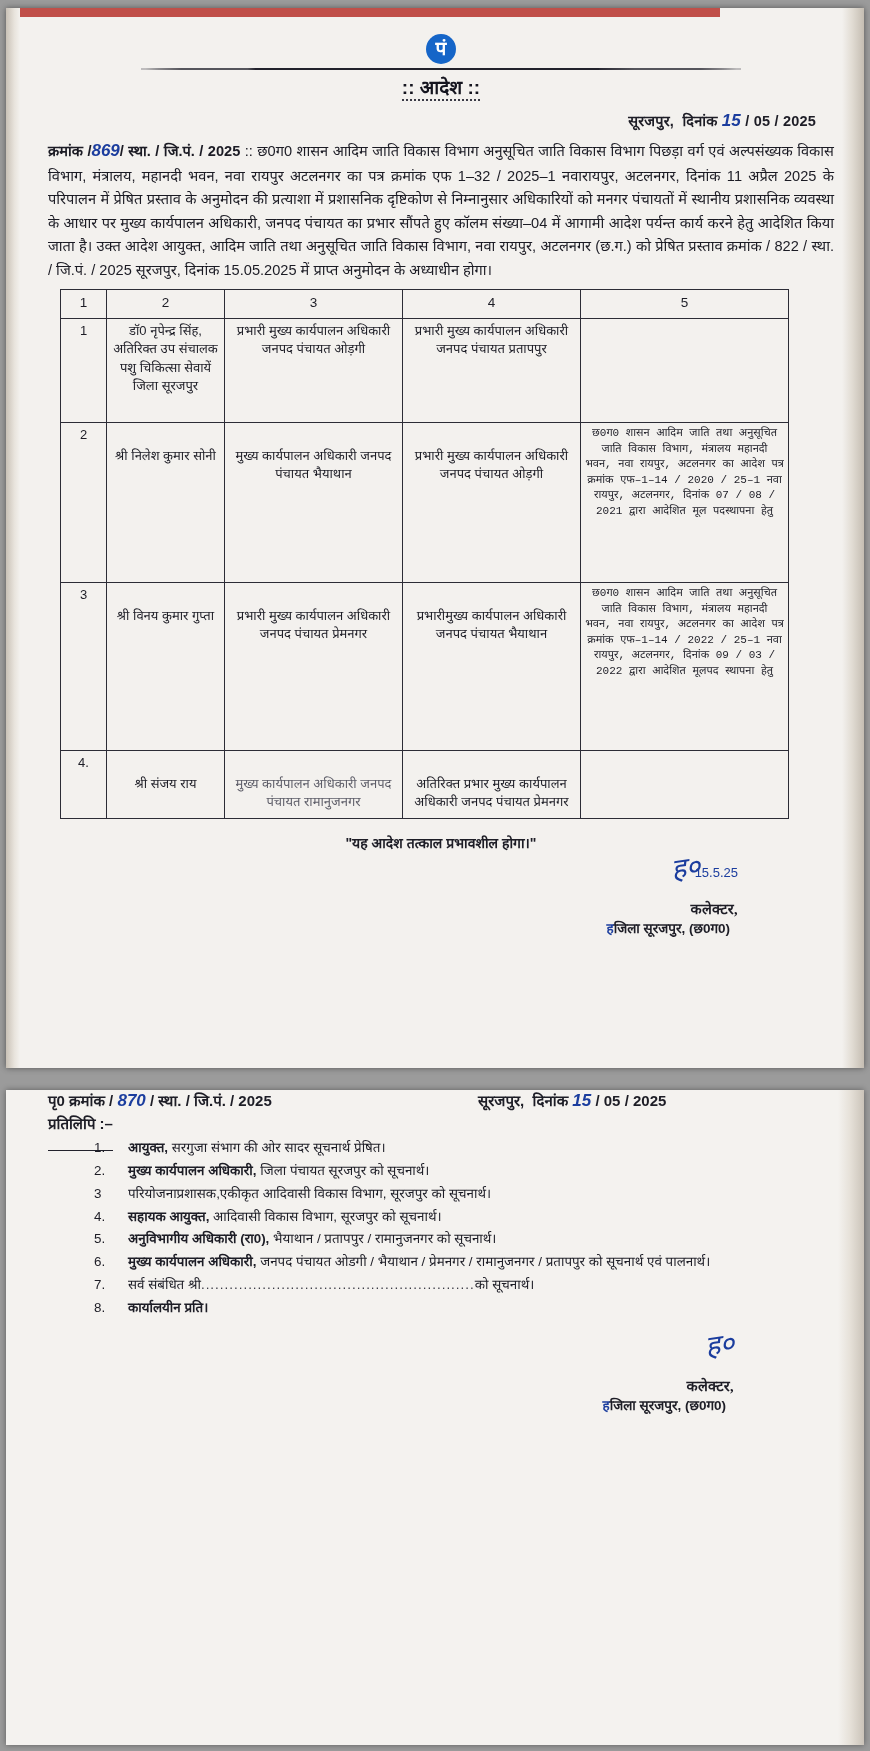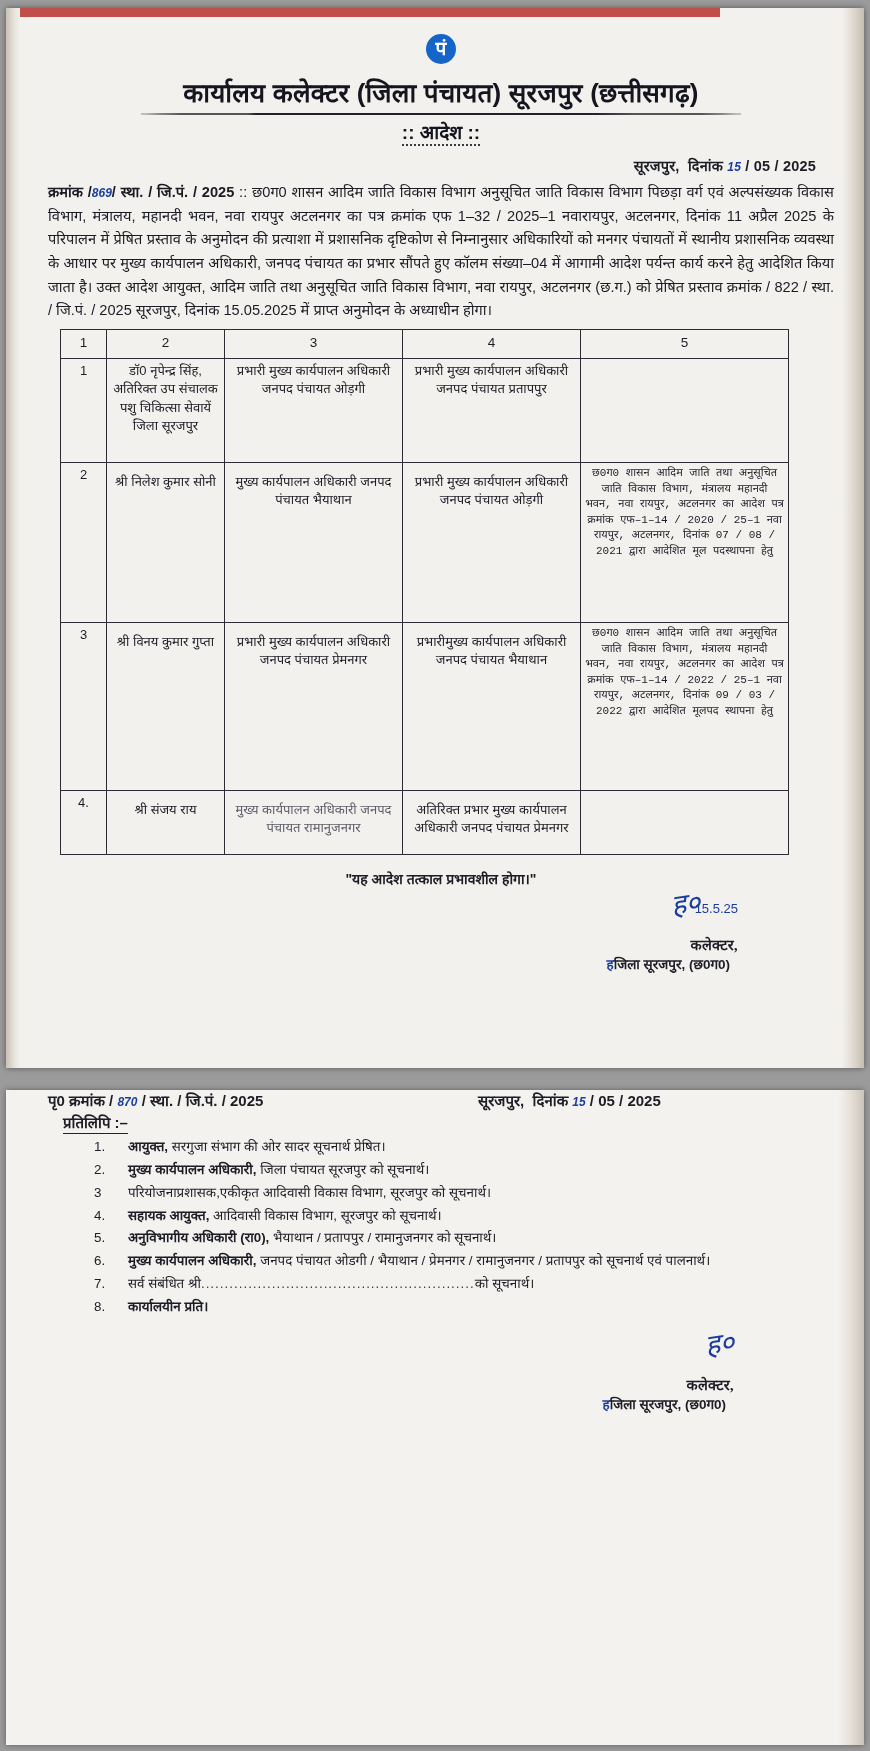--- a/index.html
+++ b/index.html
@@ -112,21 +112,21 @@
   }
   .order-word span { border-bottom: 2px dotted #3a3a45; padding-bottom: 1px;}
 
   .place-date {
     text-align: right;
     font-size: 14.5px;
     font-weight: bold;
     margin: 10px 18px 0 0;
     letter-spacing:.2px;
   }
-  .hand { color:#1b3d9e; font-style: italic; font-size: 12px; font-weight:bold; }
+  .hand { color:#1b3d9e; font-style: italic; font-size: 17px; font-weight:bold; }
 
   
   .para {
     font-size: 14.6px;
     line-height: 1.62;
     text-align: justify;
     margin-top: 6px;
     color: #1b1b24;
   }
   .para .k { font-weight:bold; }
@@ -155,21 +155,21 @@
   }
   td.numrow, th.numrow { font-weight:bold; font-size:13.5px; padding: 1px 2px 3px 2px;}
   .c0 { width: 46px; }
   .c1 { width: 118px; }
   .c2 { width: 178px; }
   .c3 { width: 178px; }
   .c4 { width: 208px; }
   td.sn { font-size: 13px; padding-top:6px; }
   td.remark { font-size: 11px; line-height: 1.46; font-family: Liberation Mono, monospace; }
   td.cell { font-size: 13px; }
-  td.cell.t1 { padding-top: 10px; }
+  td.cell.t1 { padding-top: 24px; }
   .row1 td { height: 104px; }
   .row2 td { height: 160px; }
   .row3 td { height: 168px; }
   .row4 td { height: 64px; }
   .faded { color:#5d5d68; }
 
   
   .effect-line {
     text-align: center;
     font-size: 14px;
@@ -219,21 +219,21 @@
     font-size: 15px;
     font-weight: bold;
   }
   .p2-ref { width: 430px; }
   .p2-place { }
   .p2-copy {
     font-size: 15px;
     font-weight: bold;
     margin-top: 2px;
   }
-  .p2-copy span { border-bottom: 1.5px solid #22222c; padding-bottom:2px;margin-left:15px;}
+  .p2-copy span { border-bottom: 1.5px solid #22222c; padding-bottom:18px;}
   ol.copies {
     list-style: none;
     margin: 4px 0 0 0;
     padding: 0 0 0 46px;
     font-size: 13.4px;
     line-height: 1.63;
   }
   ol.copies li {
     display: flex;
     align-items: flex-start;
@@ -259,21 +259,20 @@
 
 <div class="page-wrap">
 
   <div class="sheet-top">
     <div class="red-strip"></div>
 
     <div class="content">
 
       <div class="logo">पं</div>
 
-      <div class="org-title">कार्यालय कलेक्टर (जिला पंचायत) सूरजपुर (छत्तीसगढ़)</div>
       <div class="title-rule"></div>
 
       <div class="order-word">
         <span>:: आदेश ::</span>
       </div>
 
       <div class="place-date">
         <span>सूरजपुर,</span>
         &nbsp;<span>दिनांक</span>
         <span class="hand">15</span>

